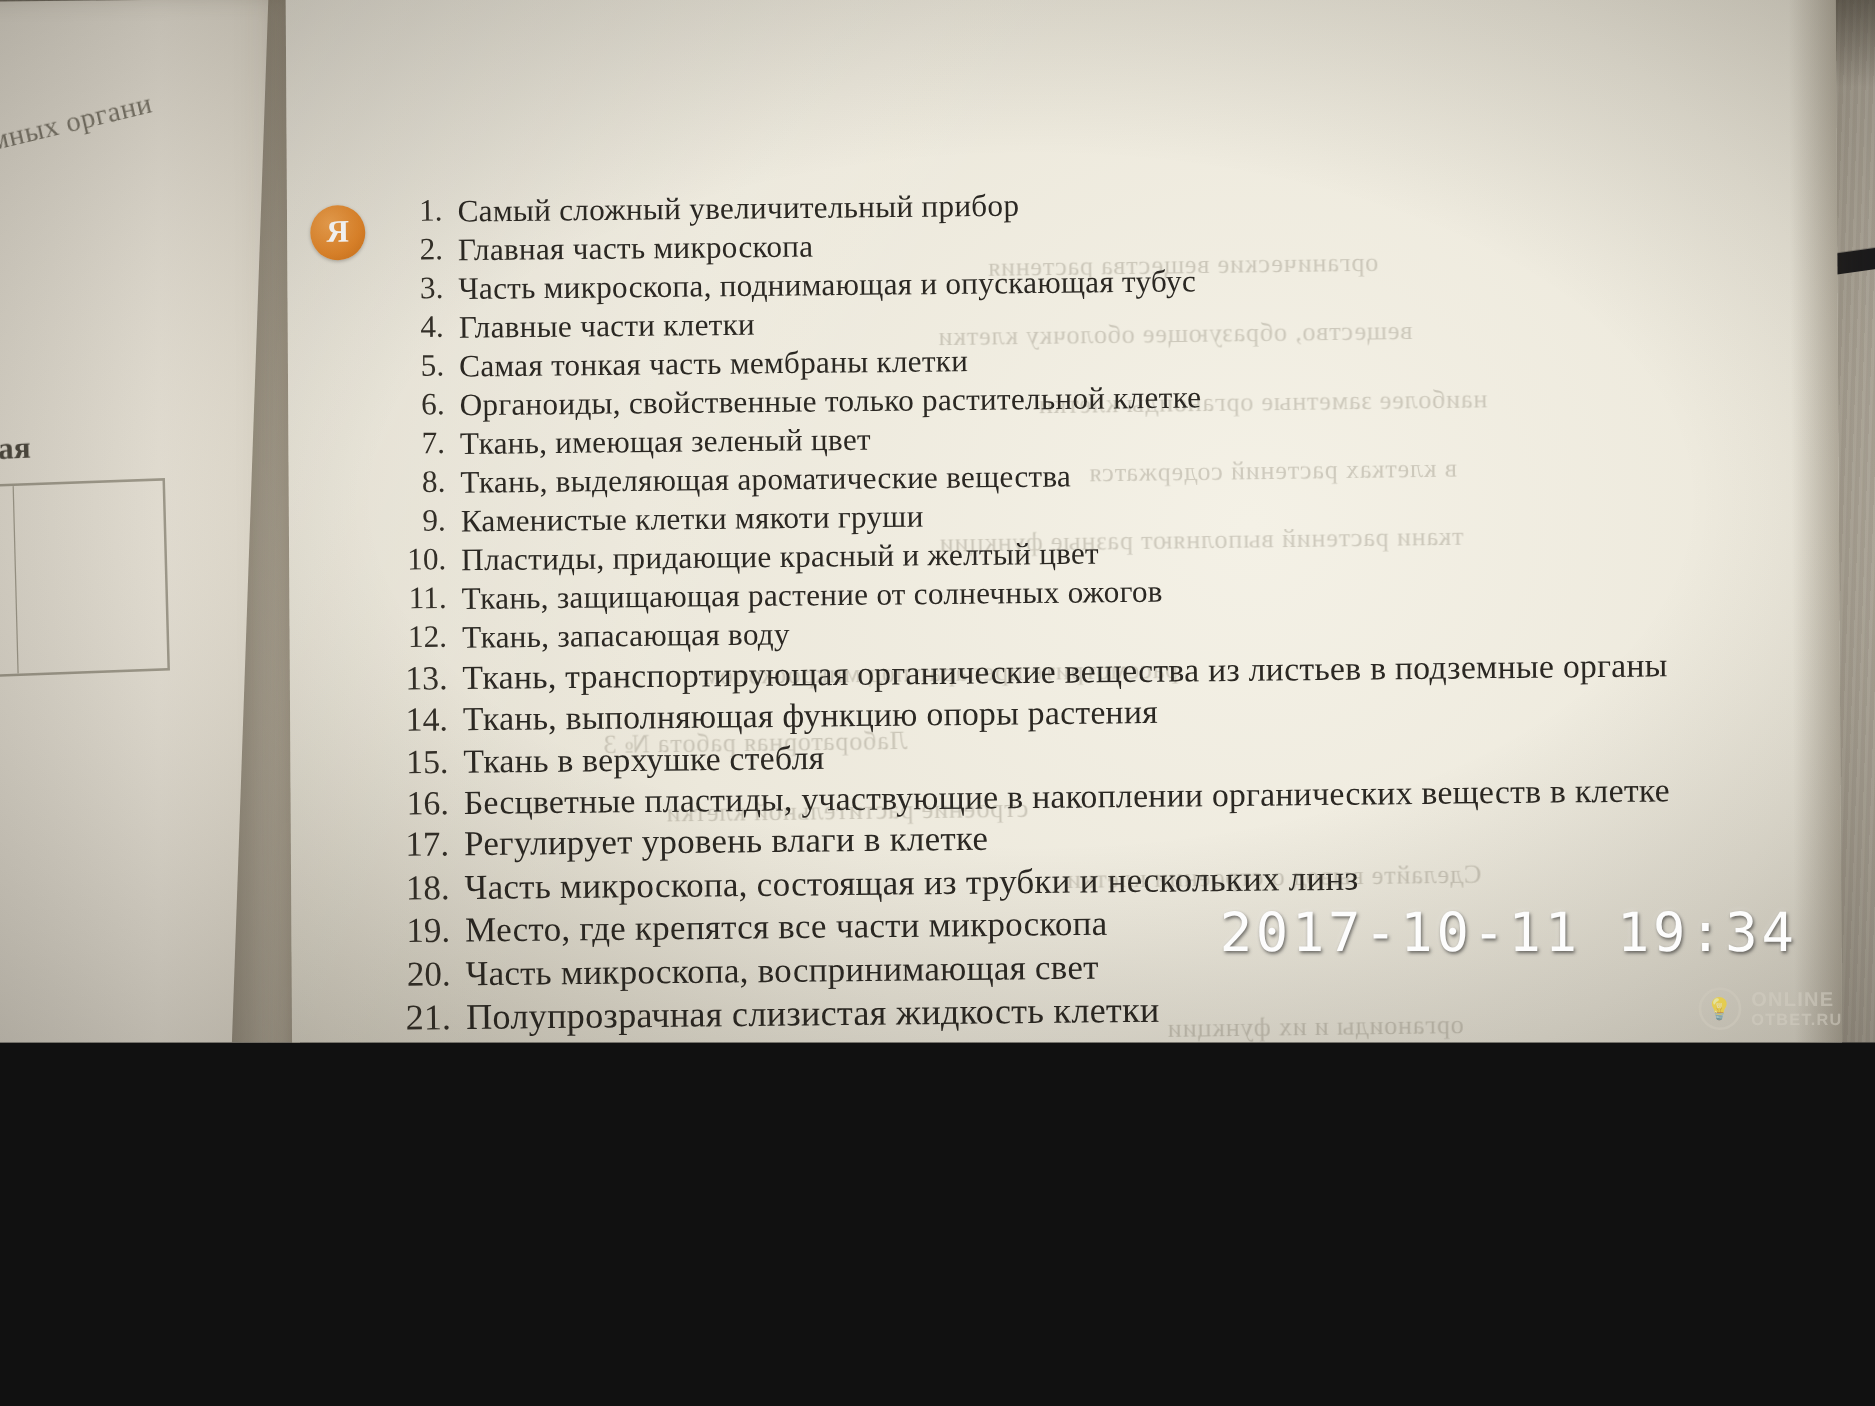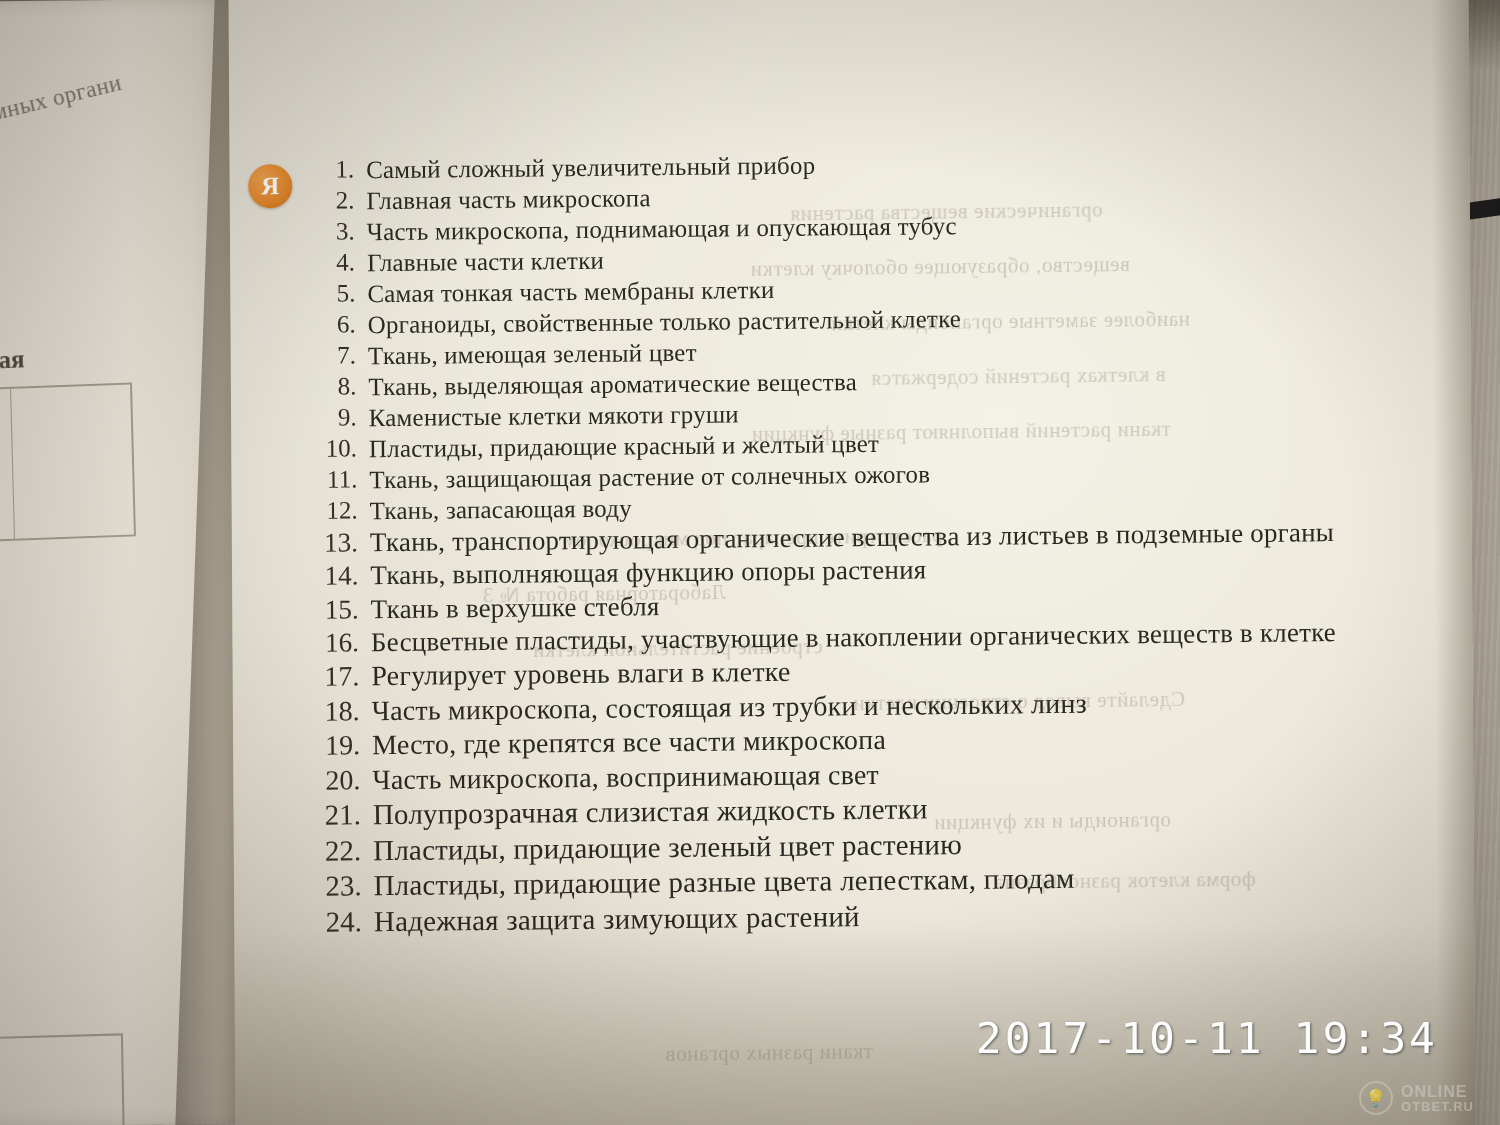--- a/index.html
+++ b/index.html
@@ -3,21 +3,21 @@
 <meta charset="utf-8">
 <style>
   html, body {
     margin: 0;
     padding: 0;
     background: #111;
   }
   #photo {
     position: relative;
     width: 1500px;
-    height: 1125px;
+    height: 834px;
     overflow: hidden;
     font-family: "Liberation Serif", serif;
     background: #cfcabc;
   }
 
   
   .desk {
     position: absolute;
     inset: 0;
     background:

